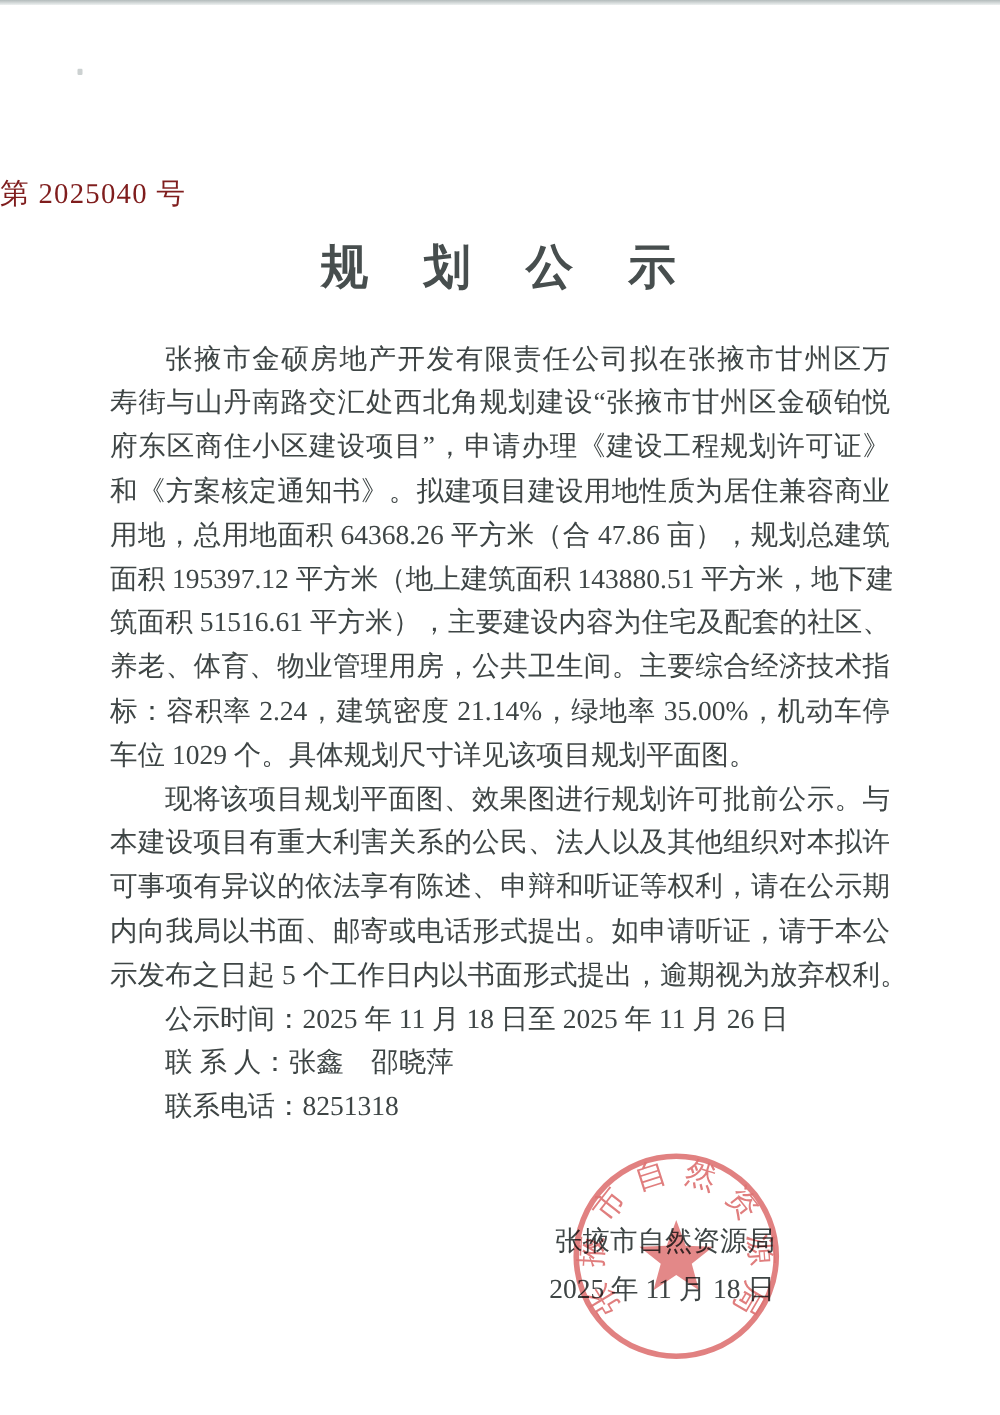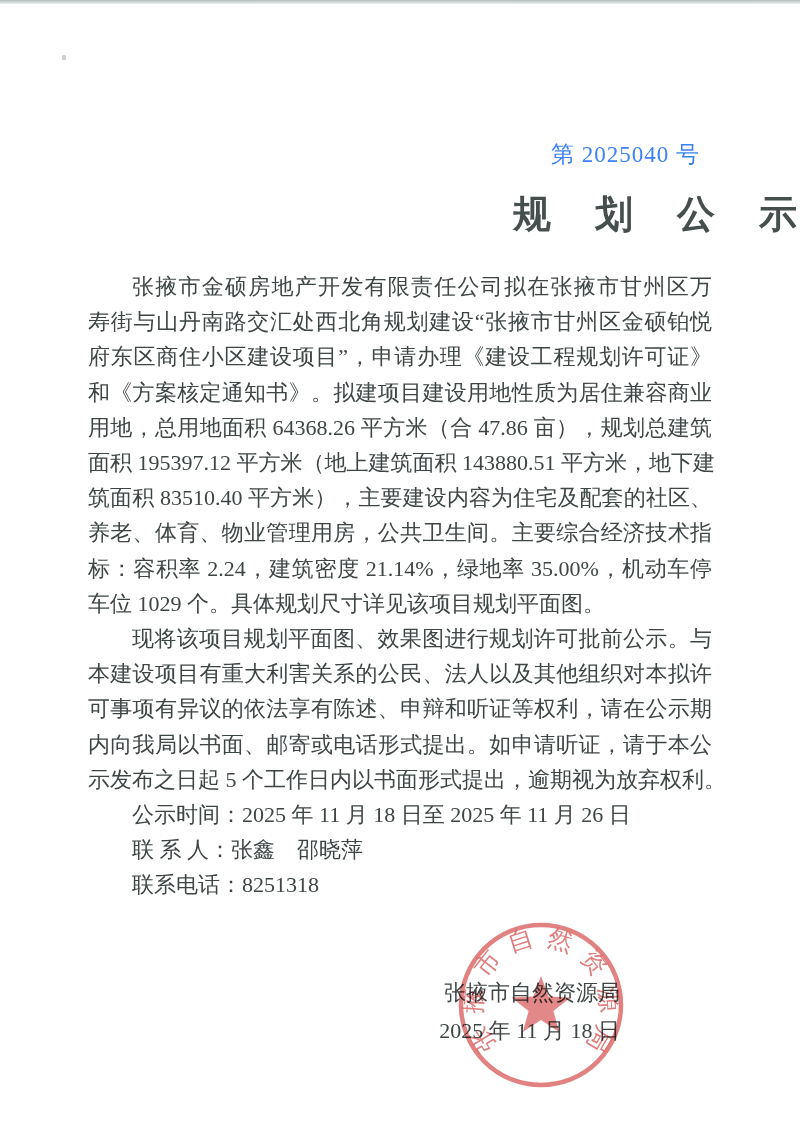--- a/index.html
+++ b/index.html
@@ -15,28 +15,28 @@
     position:absolute;top:0;left:0;right:0;height:4px;
     background:linear-gradient(#b3bbbb,#eef1f1);
   }
   .scan-speck{
     position:absolute;left:62px;top:55px;width:4px;height:5px;
     background:#aab3b3;opacity:.6;border-radius:1px;
   }
   .doc-number{
     margin-top:141px;
     padding-right:100px;
-    text-align:right;
+    text-align:left;
     font-size:23px;line-height:28px;
-    color:#3b82f6;
+    color:#7f1d1d;
     letter-spacing:1px;
   }
   .title{
     margin-top:22px;
-    text-align:right;
+    text-align:center;
     font-size:38px;line-height:46px;
     font-weight:bold;
     color:#474e4e;
     letter-spacing:3px;
   }
   .body-text{
     margin:32px 88px 4px 88px;
     font-size:22px;
     line-height:35.2px;
     color:#3e4545;
@@ -83,21 +83,21 @@
 
   <div class="title">规　划　公　示</div>
 
   <div class="body-text">
     <div class="line indent">张掖市金硕房地产开发有限责任公司拟在张掖市甘州区万</div>
     <div class="line">寿街与山丹南路交汇处西北角规划建设“张掖市甘州区金硕铂悦</div>
     <div class="line">府东区商住小区建设项目”，申请办理《建设工程规划许可证》</div>
     <div class="line">和《方案核定通知书》。拟建项目建设用地性质为居住兼容商业</div>
     <div class="line">用地，总用地面积 64368.26 平方米（合 47.86 亩），规划总建筑</div>
     <div class="line">面积 195397.12 平方米（地上建筑面积 143880.51 平方米，地下建</div>
-    <div class="line">筑面积 83510.40 平方米），主要建设内容为住宅及配套的社区、</div>
+    <div class="line">筑面积 51516.61 平方米），主要建设内容为住宅及配套的社区、</div>
     <div class="line">养老、体育、物业管理用房，公共卫生间。主要综合经济技术指</div>
     <div class="line">标：容积率 2.24，建筑密度 21.14%，绿地率 35.00%，机动车停</div>
     <div class="line short">车位 1029 个。具体规划尺寸详见该项目规划平面图。</div>
 
     <div class="line indent">现将该项目规划平面图、效果图进行规划许可批前公示。与</div>
     <div class="line">本建设项目有重大利害关系的公民、法人以及其他组织对本拟许</div>
     <div class="line">可事项有异议的依法享有陈述、申辩和听证等权利，请在公示期</div>
     <div class="line">内向我局以书面、邮寄或电话形式提出。如申请听证，请于本公</div>
     <div class="line">示发布之日起 5 个工作日内以书面形式提出，逾期视为放弃权利。</div>
 

